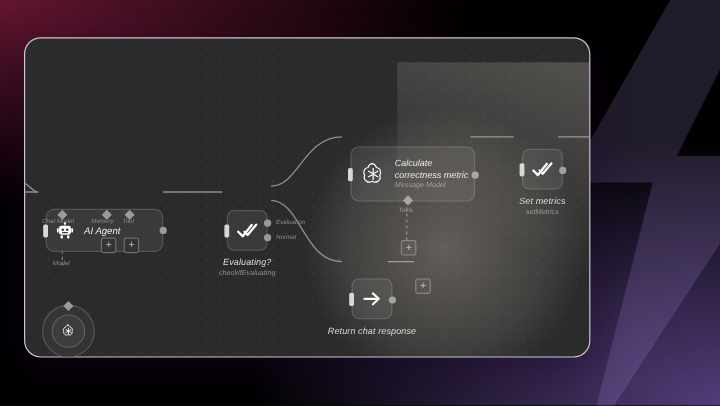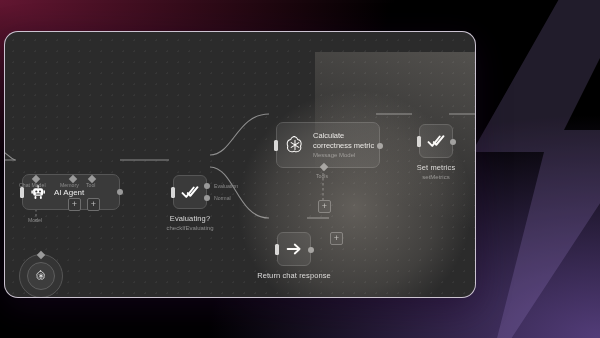--- a/index.html
+++ b/index.html
@@ -44,29 +44,30 @@
     top: -18px;
     width: 190px;
     height: 372px;
     opacity: .30;
   }
   #bolt svg { display: block; width: 100%; height: 100%; }
 
   
   #card {
     position: absolute;
-    left: 4px;
+    left: 20px;
     top: 31px;
     width: 470px;
     height: 265px;
     border-radius: 14px;
     background: #2b2b2b;
     border: 1.5px solid rgba(232,222,238,0.85);
     box-shadow: 0 10px 34px rgba(30,6,44,0.45);
     overflow: hidden;
+    font-style: italic;
   }
   
   #grid {
     position: absolute;
     inset: 0;
     background-image: radial-gradient(rgba(255,255,255,0.052) 1px, transparent 1px);
     background-size: 11px 11px;
     background-position: 3px 3px;
   }
   

